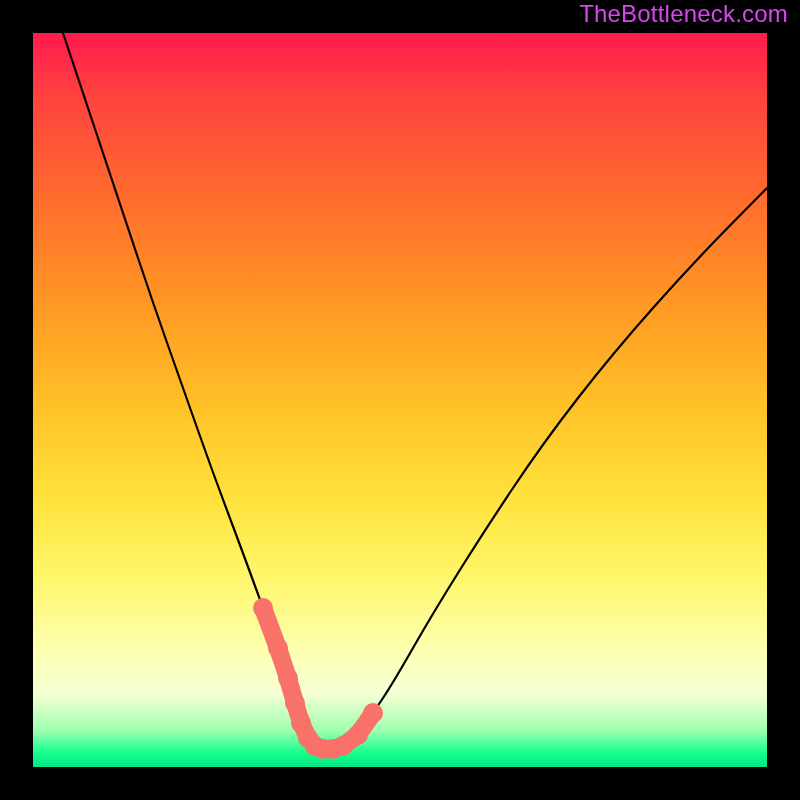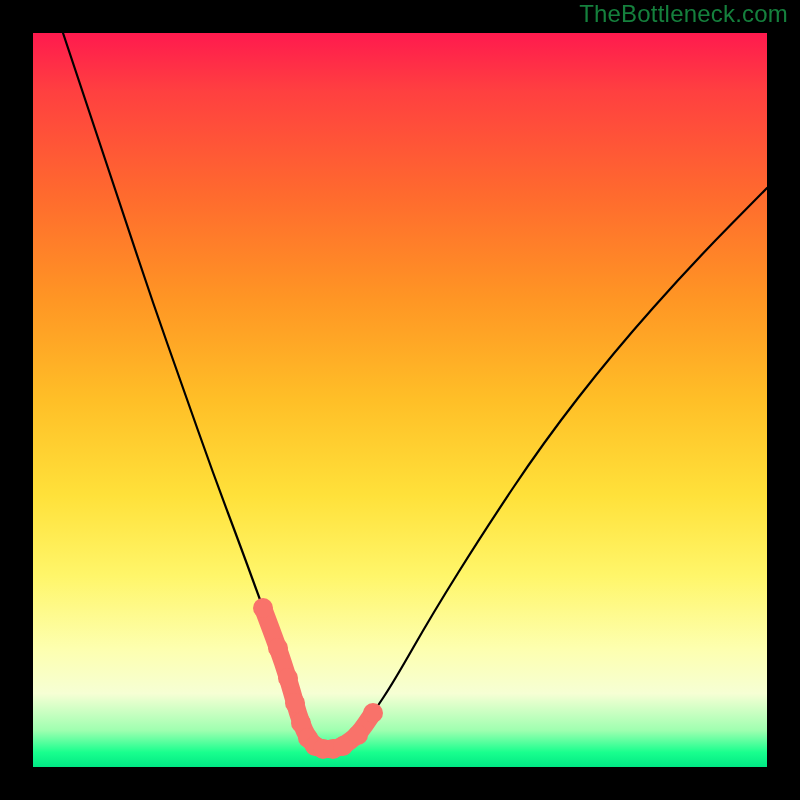--- a/index.html
+++ b/index.html
@@ -15,21 +15,21 @@
     width: 800px;
     height: 800px;
   }
   .watermark {
     position: absolute;
     top: 0px;
     right: 12px;
     font-family: Arial, Helvetica, sans-serif;
     font-size: 24px;
     font-weight: 500;
-    color: #15803d;
+    color: #d946ef;
     letter-spacing: 0.2px;
     z-index: 10;
   }
   .plot-area {
     position: absolute;
     left: 33px;
     top: 33px;
     width: 734px;
     height: 734px;
     

